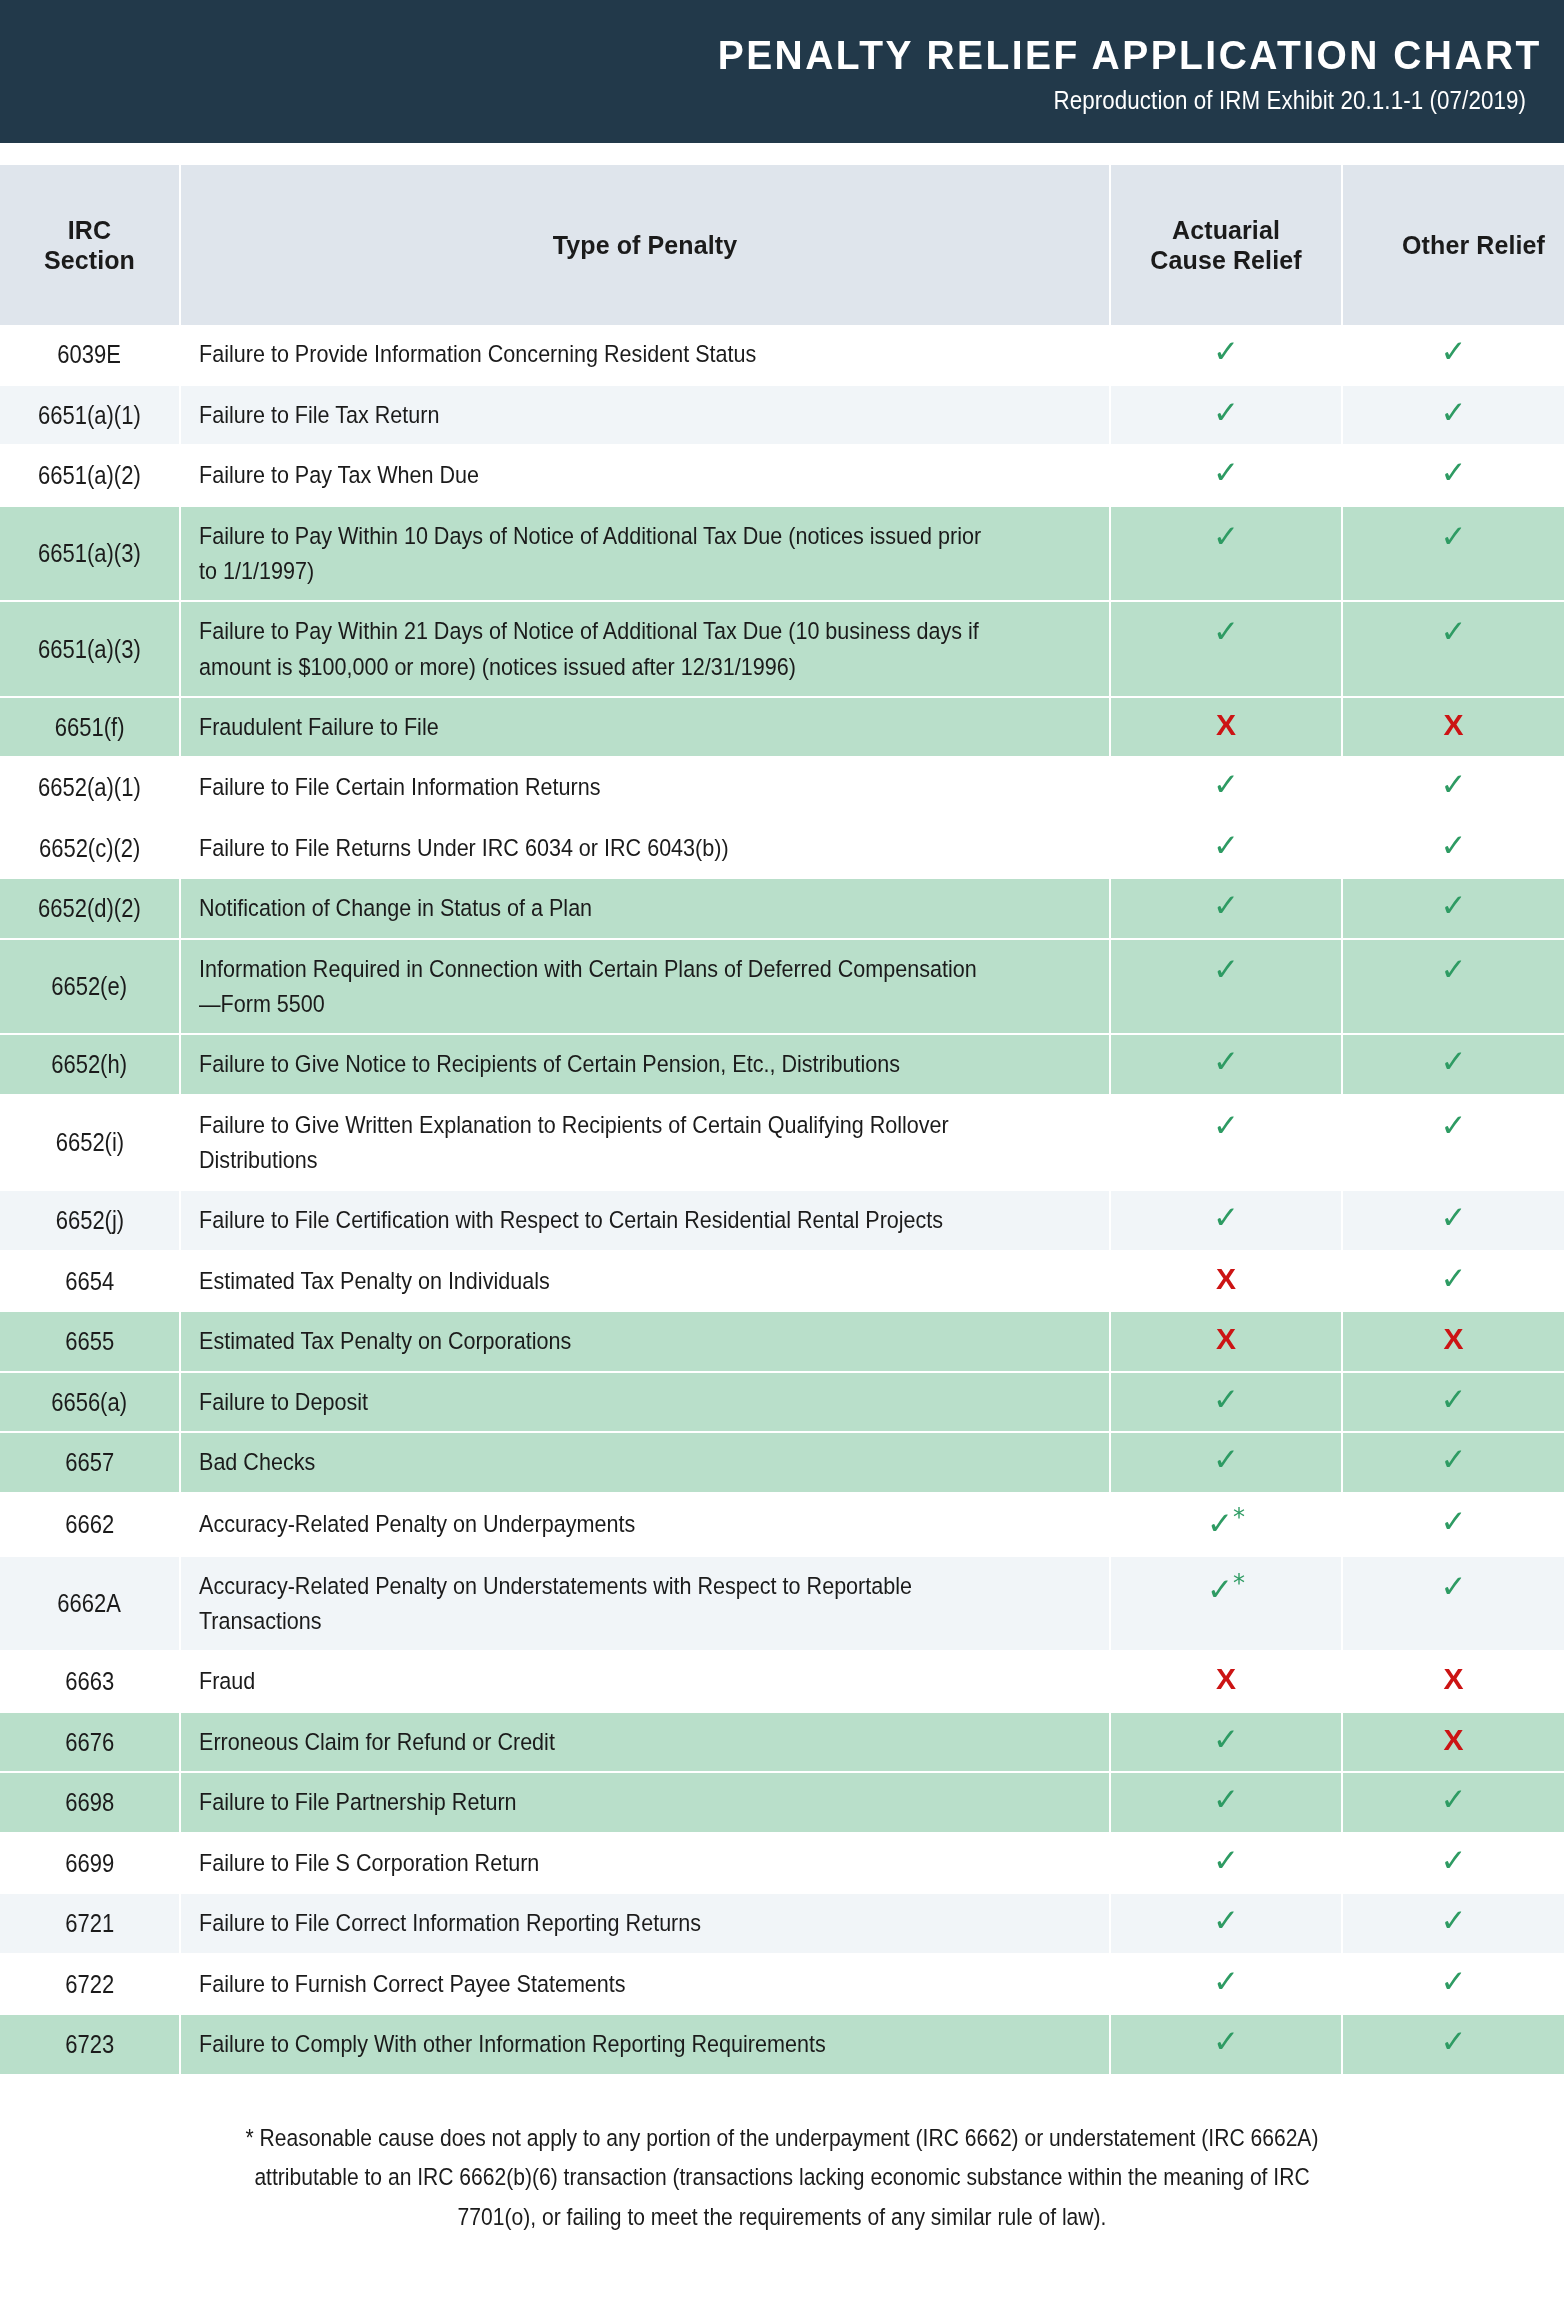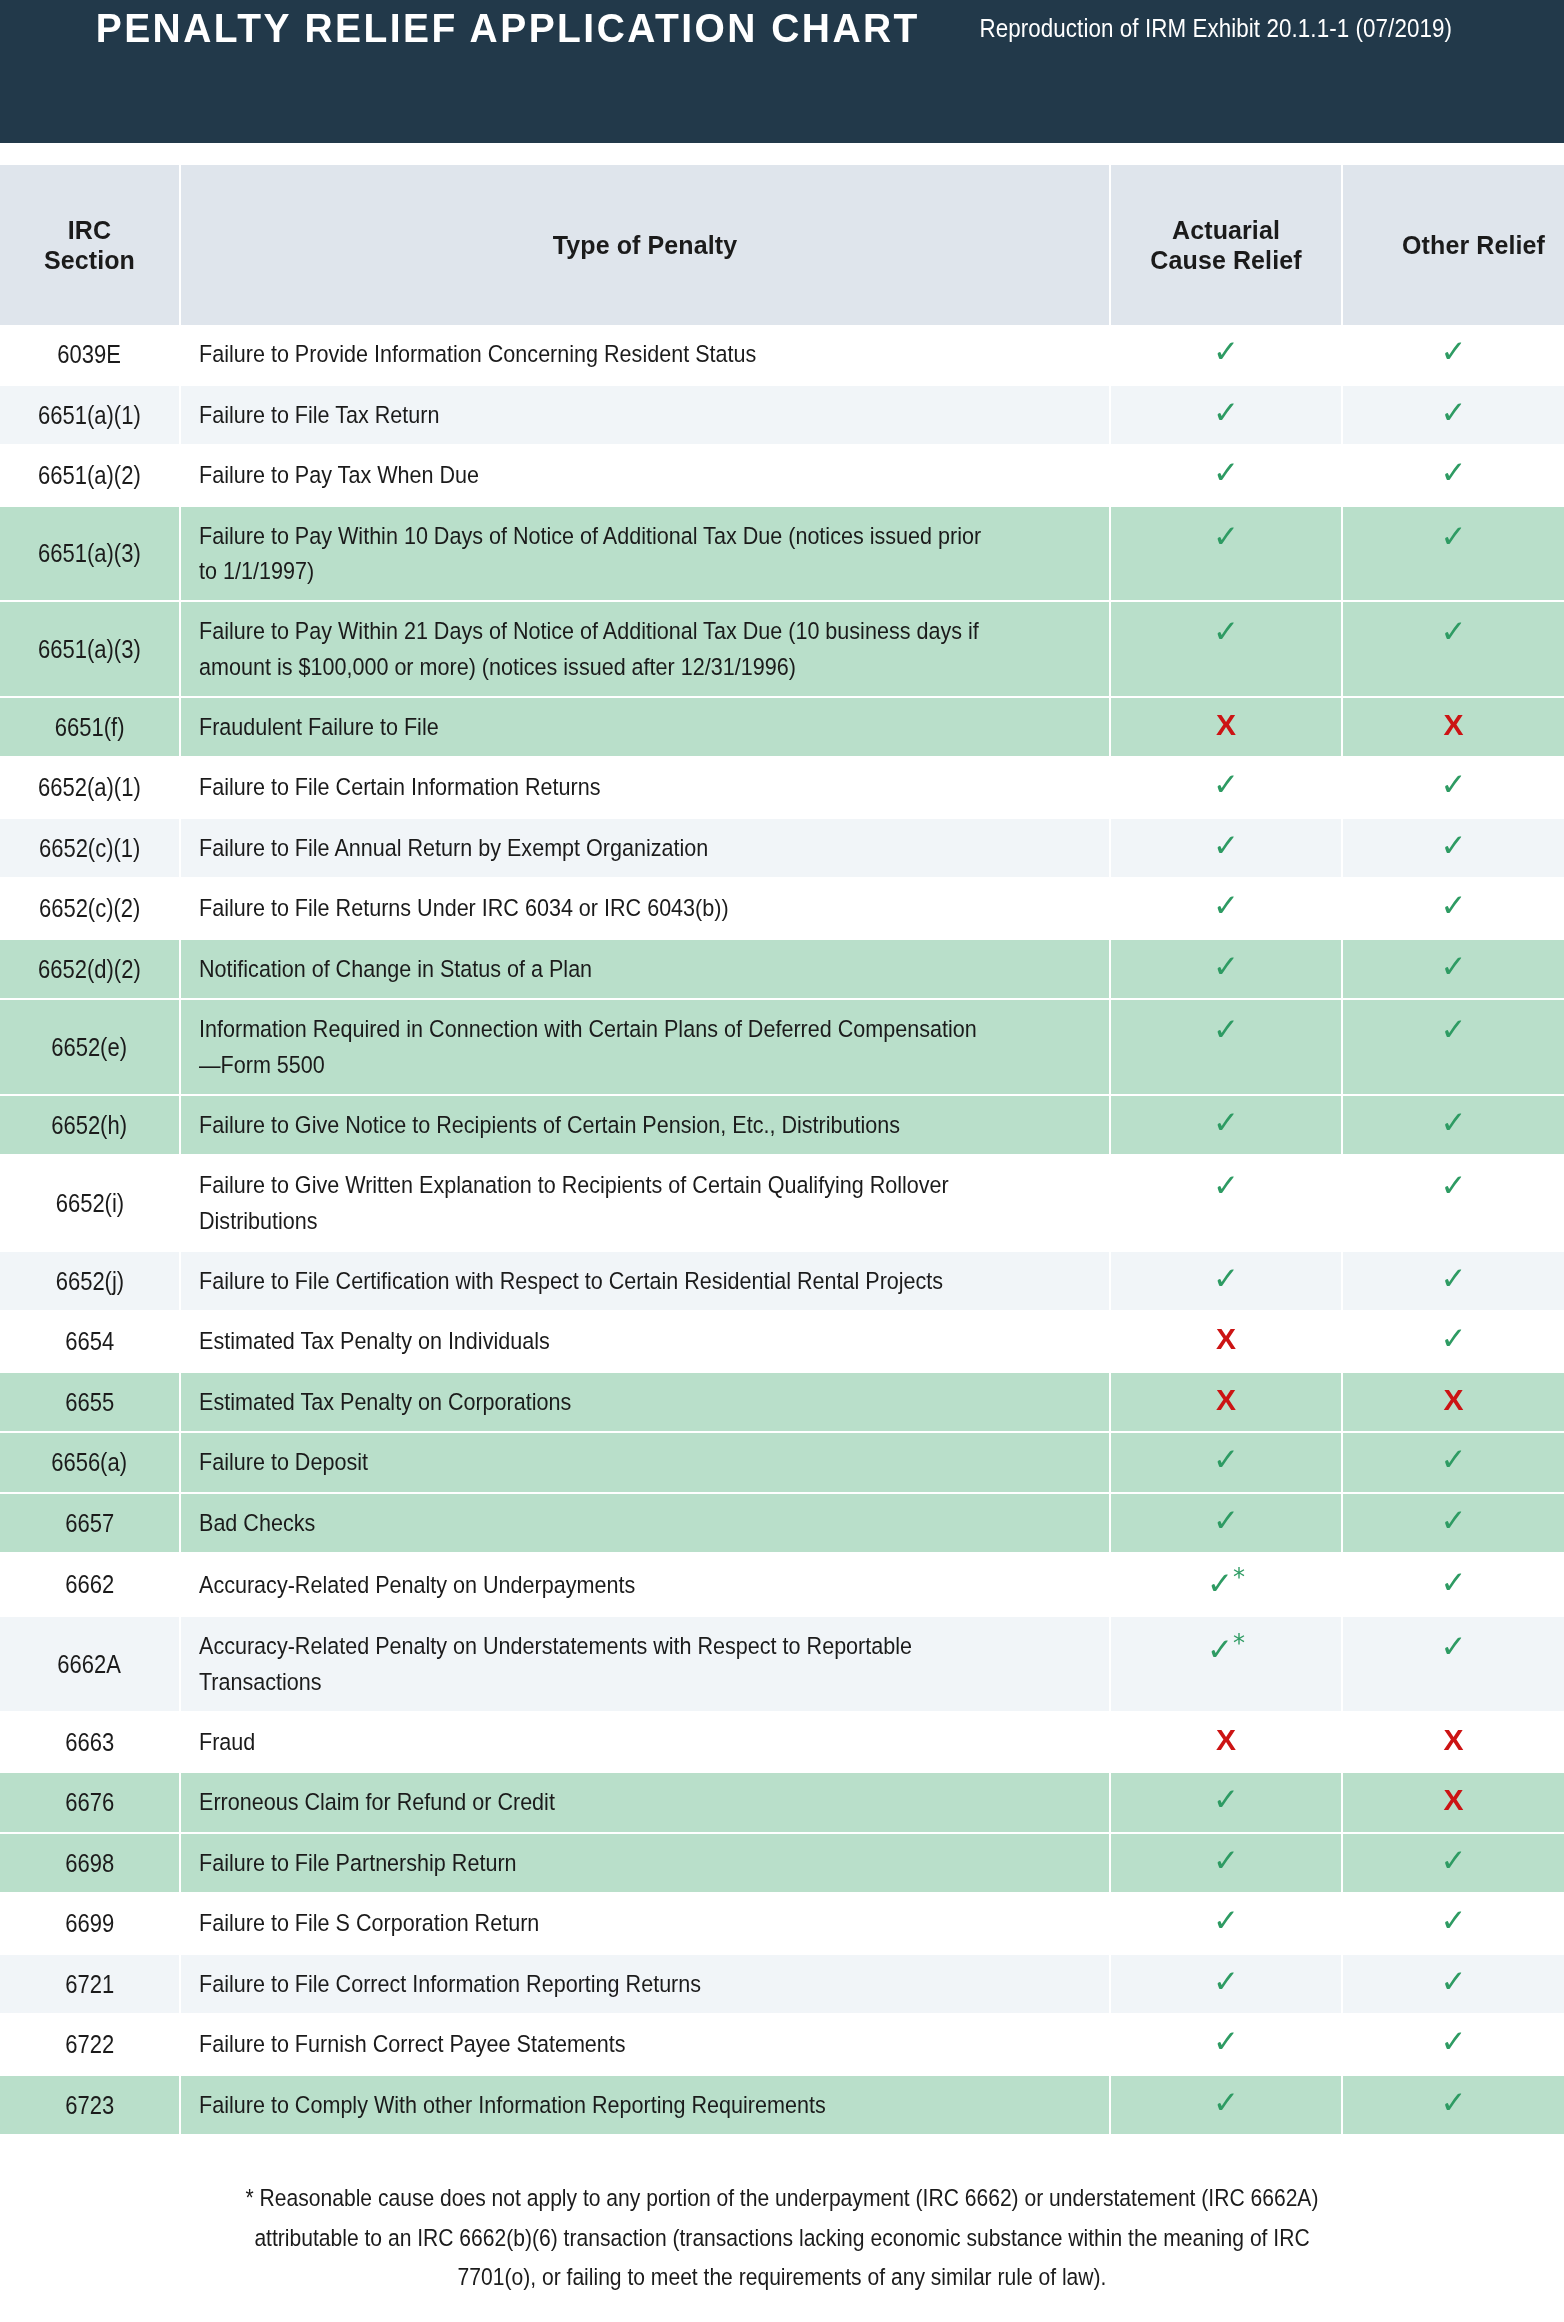--- a/index.html
+++ b/index.html
@@ -14,21 +14,22 @@
     background: #ffffff;
     position: relative;
   }
 
   
   .banner {
     background: #22394a;
     width: 1564px;
     height: 143px;
     display: flex;
-    align-items: flex-start;
+    flex-direction: column;
+    align-items: flex-end;
     justify-content: center;
     padding-top: 6px;
   }
   .banner-title {
     color: #ffffff;
     font-size: 41px;
     font-weight: 700;
     letter-spacing: 2.6px;
     line-height: 1.12;
     text-align: center;
@@ -207,26 +208,20 @@
           <td class="type"><span class="cond">Fraudulent Failure to File</span></td>
           <td class="mark"><span class="cross">X</span></td>
           <td class="mark"><span class="cross">X</span></td>
         </tr>
         <tr class="bg-white">
           <td class="irc"><span class="cond">6652(a)(1)</span></td>
           <td class="type"><span class="cond">Failure to File Certain Information Returns</span></td>
           <td class="mark"><span class="check">✓</span></td>
           <td class="mark"><span class="check">✓</span></td>
         </tr>
-        <tr class="bg-gray">
-          <td class="irc"><span class="cond">6652(c)(1)</span></td>
-          <td class="type"><span class="cond">Failure to File Annual Return by Exempt Organization</span></td>
-          <td class="mark"><span class="check">✓</span></td>
-          <td class="mark"><span class="check">✓</span></td>
-        </tr>
         <tr class="bg-white">
           <td class="irc"><span class="cond">6652(c)(2)</span></td>
           <td class="type"><span class="cond">Failure to File Returns Under IRC 6034 or IRC 6043(b))</span></td>
           <td class="mark"><span class="check">✓</span></td>
           <td class="mark"><span class="check">✓</span></td>
         </tr>
         <tr class="bg-green">
           <td class="irc"><span class="cond">6652(d)(2)</span></td>
           <td class="type"><span class="cond">Notification of Change in Status of a Plan</span></td>
           <td class="mark"><span class="check">✓</span></td>

